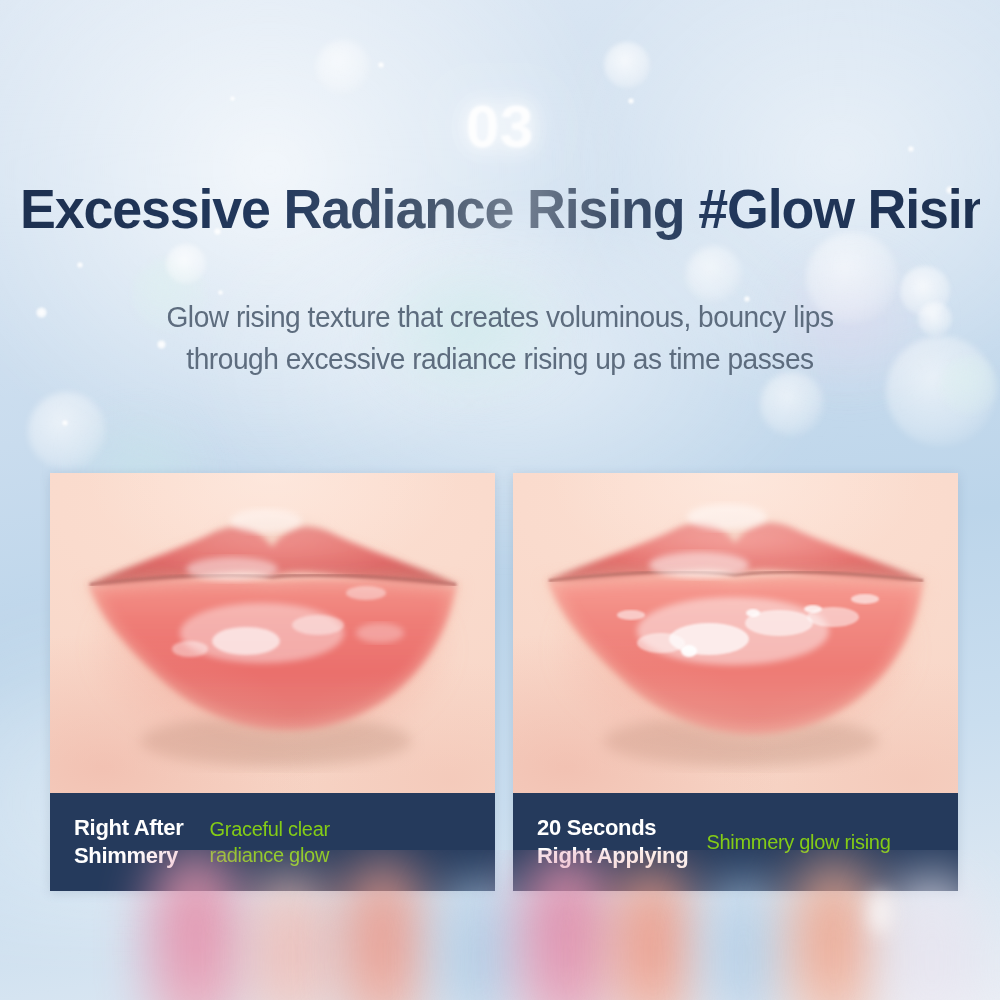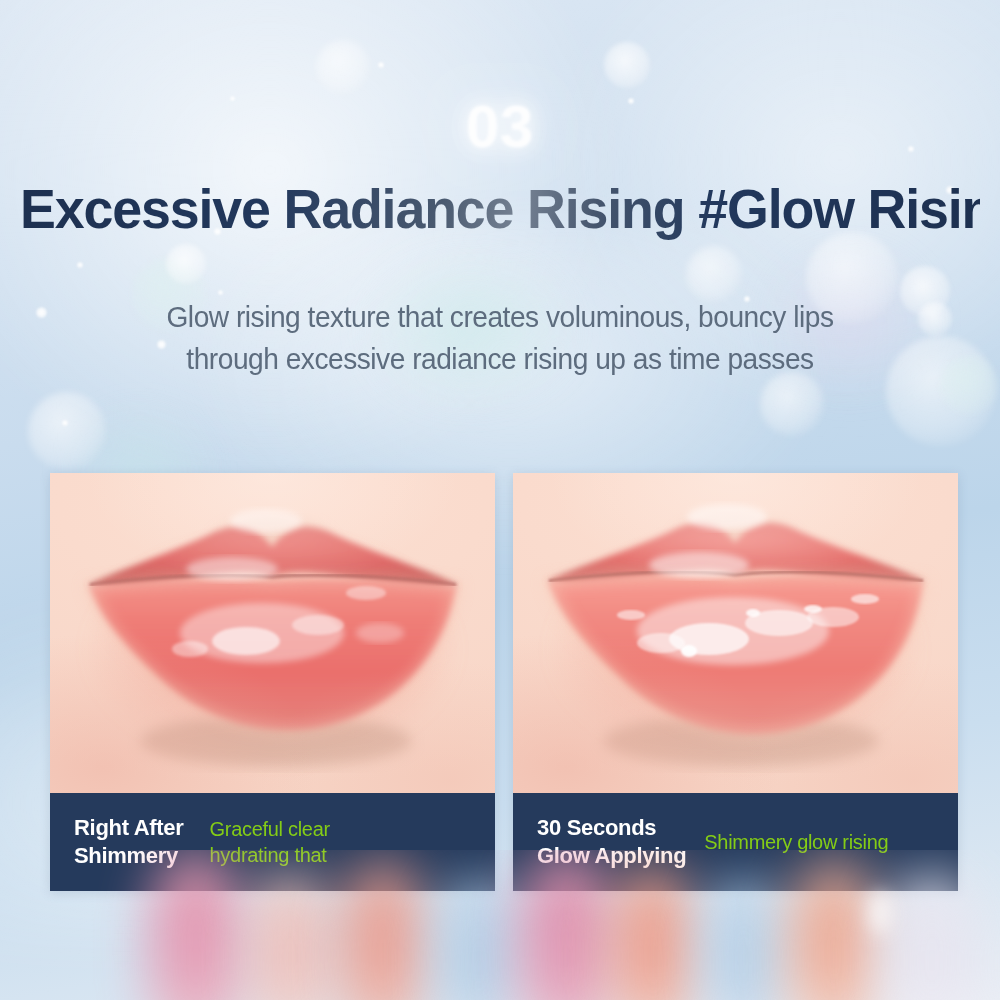--- a/index.html
+++ b/index.html
@@ -356,21 +356,21 @@
           </svg>
         </div>
       </div>
       <div class="caption">
         <div class="cap-title">
           <div>Right After</div>
           <div>Shimmery</div>
         </div>
         <div class="cap-desc">
           <div>Graceful clear</div>
-          <div>hydrating that</div>
+          <div>radiance glow</div>
         </div>
       </div>
     </div>
 
     <div class="panel panel-right">
       <div class="photo">
         <div class="lips">
           <svg viewBox="0 0 445 320" preserveAspectRatio="none">
             <defs>
               <radialGradient id="upperR" cx="50%" cy="30%" r="72%">
@@ -428,22 +428,22 @@
             <ellipse cx="176" cy="178" rx="8" ry="6" fill="#ffffff" opacity="0.95" filter="url(#softR3)"></ellipse>
             <ellipse cx="240" cy="140" rx="7" ry="4" fill="#ffffff" opacity="0.85" filter="url(#softR3)"></ellipse>
             <ellipse cx="300" cy="136" rx="9" ry="4" fill="#ffffff" opacity="0.80" filter="url(#softR3)"></ellipse>
             <ellipse cx="352" cy="126" rx="14" ry="5" fill="#ffffff" opacity="0.60" filter="url(#softR3)"></ellipse>
             <ellipse cx="118" cy="142" rx="14" ry="5" fill="#ffffff" opacity="0.55" filter="url(#softR3)"></ellipse>
           </svg>
         </div>
       </div>
       <div class="caption">
         <div class="cap-title">
-          <div>30 Seconds</div>
-          <div>Glow Applying</div>
+          <div>20 Seconds</div>
+          <div>Right Applying</div>
         </div>
         <div class="cap-desc">
           <div>Shimmery glow rising</div>
         </div>
       </div>
     </div>
   </div>
 
   <div class="product-blur">
     <div class="pb" style="left:150px; width:92px; height:190px; background:linear-gradient(180deg,#e8a0b4 0%,#e589a6 45%,#efb9c6 100%); filter:blur(26px); opacity:0.85;"></div>

